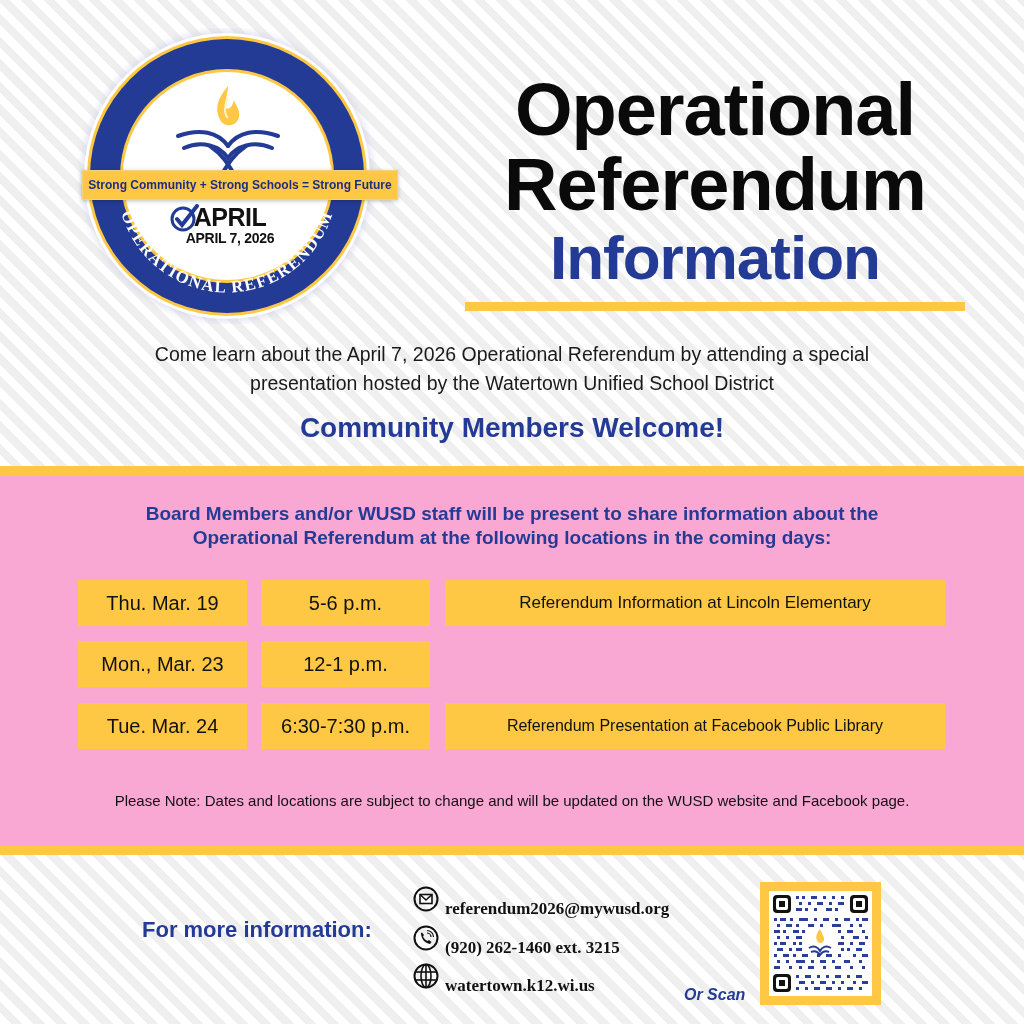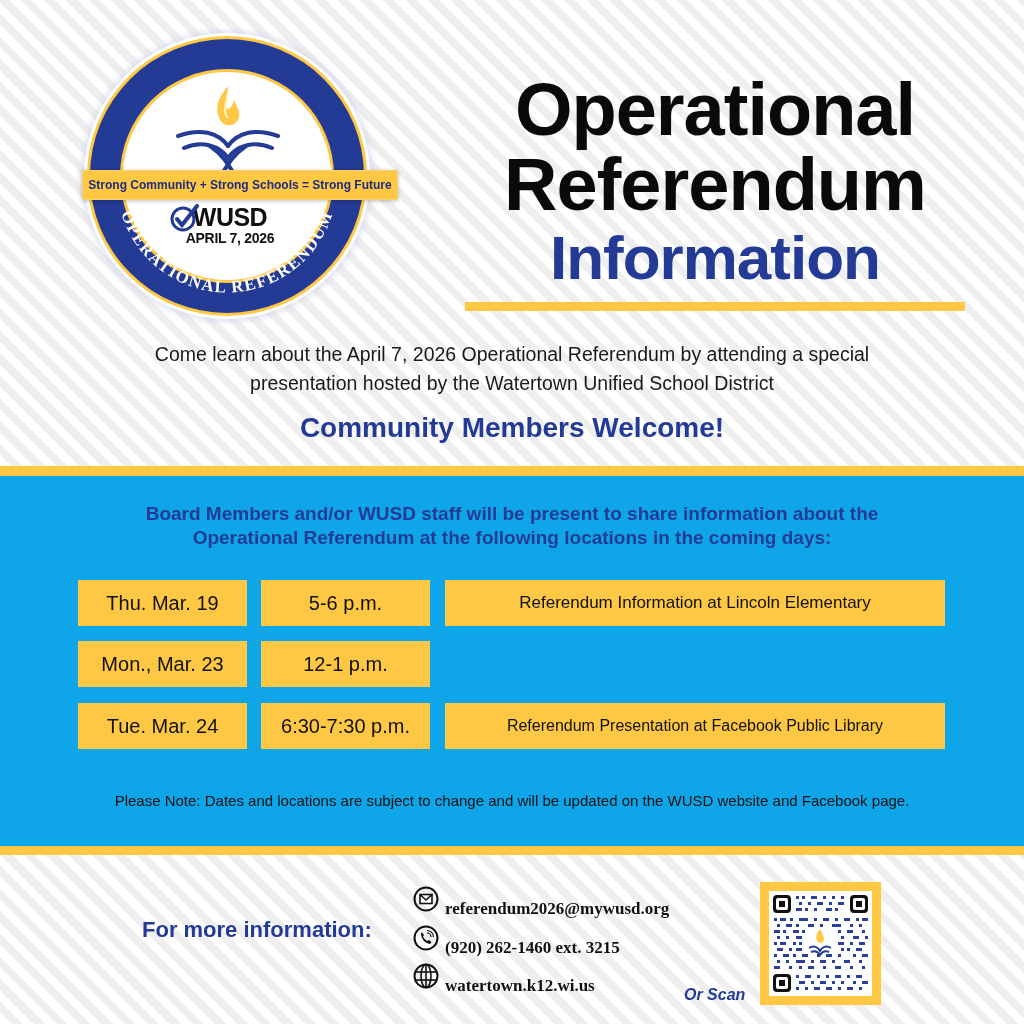--- a/index.html
+++ b/index.html
@@ -8,21 +8,21 @@
       position: relative;
       font-family: "Liberation Sans", sans-serif;
       background: #ffffff;
     }
     .stripes {
       background-color: #ffffff;
       background-image: repeating-linear-gradient(45deg,
         #ffffff 0px, #ffffff 8px, #efefef 8px, #efefef 16px);
     }
     #top-section { position: absolute; left: 0; top: 0; width: 1024px; height: 466px; }
-    #middle-section { position: absolute; left: 0; top: 476px; width: 1024px; height: 478px; background: #0ea5e9; }
+    #middle-section { position: absolute; left: 0; top: 476px; width: 1024px; height: 478px; background: #f9a8d4; }
     #bottom-section { position: absolute; left: 0; top: 855px; width: 1024px; height: 169px; }
     .ybar { position: absolute; left: 0; width: 1024px; background: #fec844; }
 
     
     #badge { position: absolute; left: 50px; top: 28px; width: 345px; height: 296px; }
     #badge svg { position: absolute; left: 0; top: 0; }
     #badge-banner {
       position: absolute; left: 4px; top: 142px; width: 316px; height: 30px;
       background: #fec844; border: 1px solid #f4d27a;
       box-shadow: 0 1px 4px rgba(0,0,0,0.25);
@@ -108,21 +108,21 @@
         <path d="M196,118 C184,126 178,136 172,146"></path>
       </g>
     </svg>
     <div id="badge-banner">Strong Community + Strong Schools = Strong Future</div>
     <div id="vote-block">
       <div id="vote-row">
         <svg width="30" height="28" viewBox="0 0 30 28">
           <circle cx="13" cy="15" r="11" fill="none" stroke="#243b96" stroke-width="3"></circle>
           <path d="M7,15 L12,21 L27,2" fill="none" stroke="#243b96" stroke-width="4" stroke-linecap="round"></path>
         </svg>
-        <span id="vote-text">WUSD</span>
+        <span id="vote-text">APRIL</span>
       </div>
       <div id="vote-date">APRIL 7, 2026</div>
     </div>
   </div>
 
   <div id="title-block">
     <div class="title-line">Operational</div>
     <div class="title-line">Referendum</div>
     <div class="title-line title-blue">Information</div>
   </div>

